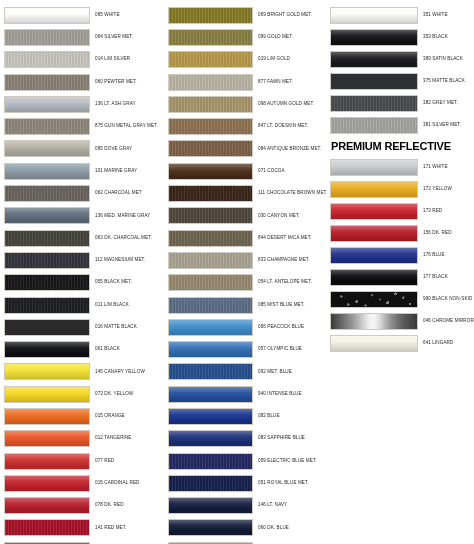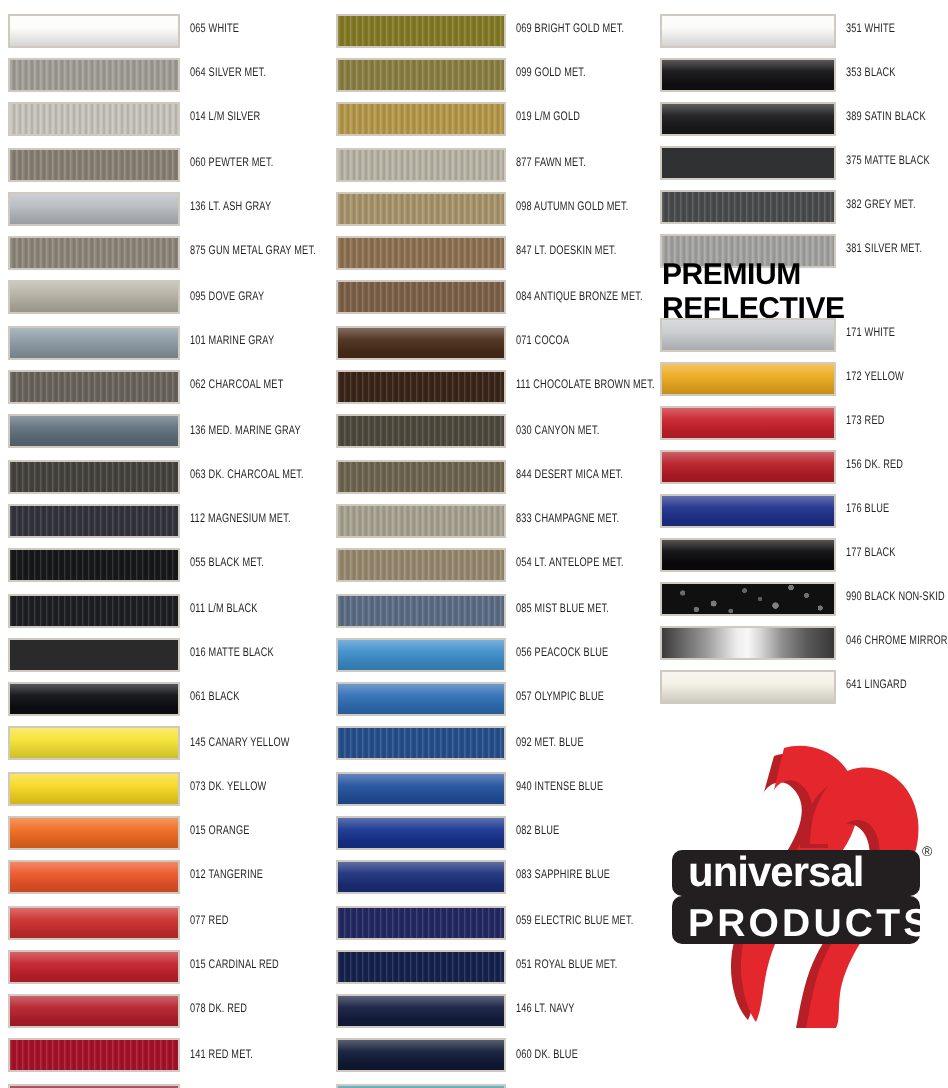--- a/index.html
+++ b/index.html
@@ -94,21 +94,21 @@
   }
   .chrome{
     background-image:linear-gradient(90deg,
       #3a3a3a 0%, #6f6f6f 14%, #9b9b9b 26%,
       #efefef 44%, #f7f7f7 50%, #d8d8d8 57%,
       #8e8e8e 70%, #5a5a5a 84%, #383838 100%);
   }
 
   
   .section{
-    font-size:15px;
+    font-size:11px;
     font-weight:bold;
     color:#000;
     letter-spacing:-0.2px;
     height:20px;
     display:flex;
     align-items:center;
     padding-left:1px;
     flex:0 0 auto;
     font-family:"Liberation Sans", sans-serif;
   }
@@ -384,30 +384,15 @@
         <div class="lbl">990 BLACK NON-SKID</div>
       </div>
       <div class="row">
         <div class="chip chrome"></div>
         <div class="lbl">046 CHROME MIRROR</div>
       </div>
       <div class="row">
         <div class="chip gloss" style="background-color: rgb(244, 241, 230);"></div>
         <div class="lbl">641 LINGARD</div>
       </div>
-      <div class="logo-wrap">
-      <svg class="logo-svg" width="144" height="150" viewBox="0 0 144 150">
-        <g>
-          <path d="M57 14 C 70 10, 86 16, 92 30 C 98 46, 90 60, 80 72 C 70 84, 58 96, 52 112 C 47 126, 48 138, 44 146 C 38 140, 34 126, 36 112 C 39 92, 52 78, 62 64 C 70 52, 74 40, 68 32 C 63 25, 56 26, 52 32 Z" fill="#b51f25"></path>
-          <path d="M62 10 C 76 6, 92 13, 97 28 C 103 45, 94 59, 84 71 C 73 84, 62 96, 56 112 C 51 126, 52 138, 48 147 C 43 140, 39 126, 41 111 C 44 91, 57 77, 67 63 C 75 51, 79 39, 73 31 C 68 24, 61 25, 57 31 Z" fill="#e3272d"></path>
-          <path d="M96 24 C 110 22, 122 32, 124 48 C 126 66, 116 80, 106 94 C 96 108, 88 120, 86 134 C 85 142, 86 147, 84 150 L 68 150 C 70 140, 72 126, 78 114 C 86 98, 100 84, 104 70 C 107 58, 102 48, 94 48 C 88 48, 84 53, 84 60 L 70 60 C 70 40, 82 26, 96 24 Z" fill="#b51f25"></path>
-          <path d="M99 20 C 114 18, 127 29, 129 46 C 131 65, 120 79, 110 93 C 100 107, 92 119, 90 133 C 89 141, 90 146, 88 150 L 73 150 C 75 140, 77 125, 83 113 C 91 97, 105 83, 109 69 C 112 57, 107 46, 99 46 C 93 46, 89 51, 89 58 L 75 58 C 75 38, 85 22, 99 20 Z" fill="#e3272d"></path>
-        </g>
-        <rect x="6" y="61" width="124" height="23" rx="5" fill="#231f20"></rect>
-        <rect x="6" y="84" width="124" height="24" rx="5" fill="#231f20"></rect>
-        <text x="14" y="79" font-family="Liberation Sans, sans-serif" font-size="21" font-weight="bold" fill="#ffffff" letter-spacing="-0.5">universal</text>
-        <text x="14" y="104" font-family="Liberation Sans, sans-serif" font-size="19.5" font-weight="bold" fill="#ffffff" letter-spacing="1.6">PRODUCTS</text>
-        <text x="131" y="64" font-family="Liberation Sans, sans-serif" font-size="7" fill="#231f20">®</text>
-      </svg>
-    </div>
   </div>
 
 </div>
 
 </body></html>

